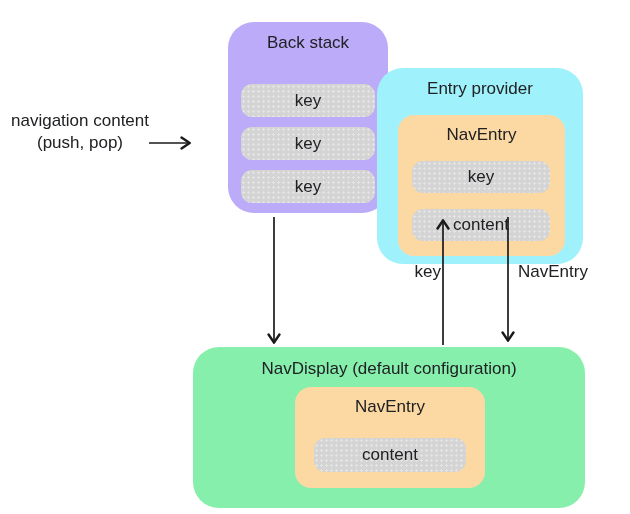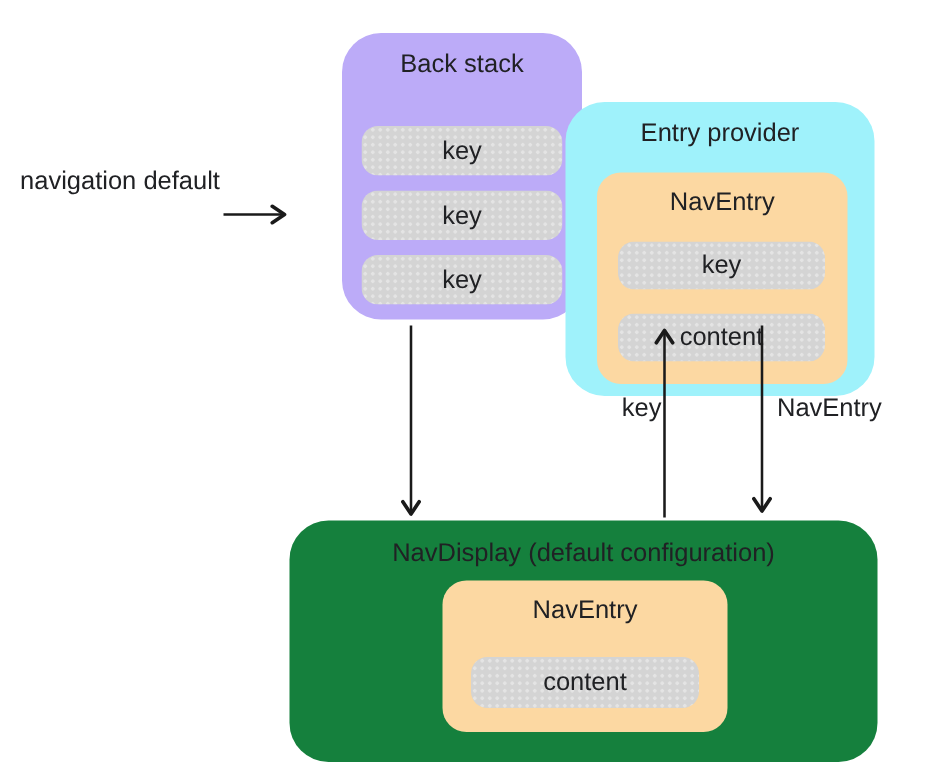--- a/index.html
+++ b/index.html
@@ -4,21 +4,21 @@
 <style>
   html,body{margin:0;padding:0;background:#ffffff;}
   .canvas{
     position:relative;width:630px;height:514px;background:#ffffff;
     font-family:"Liberation Sans",sans-serif;color:#202124;overflow:hidden;
   }
   .box{position:absolute;box-sizing:border-box;}
   .box-title{text-align:center;font-size:17px;line-height:20px;}
   .purple{left:193px;top:22px;width:160px;height:191px;background:#bcabf8;border-radius:26px;margin-left:35px;}
   .cyan{left:377px;top:20px;width:206px;height:196px;background:#9ff2fb;border-radius:26px;margin-top:48px;}
-  .pink{left:193px;top:347px;width:392px;height:161px;background:#15803d;border-radius:26px;}
+  .pink{left:193px;top:347px;width:392px;height:161px;background:#86efac;border-radius:26px;}
   .orange{position:absolute;background:#fcd8a2;border-radius:16px;box-sizing:border-box;}
   .orange.in-cyan{left:21px;top:47px;width:167px;height:141px;}
   .orange.in-pink{left:102px;top:40px;width:190px;height:101px;}
   .pill{
     position:absolute;border-radius:11px;
     background-color:#d4d4d4;
     background-image:radial-gradient(#e4e4e4 1px, rgba(0,0,0,0) 1.15px);
     background-size:5px 5px;
     display:flex;align-items:center;justify-content:center;
     font-size:17px;
@@ -39,21 +39,22 @@
   .edge-label.key{left:393px;top:261px;width:48px;text-align:right;}
   .edge-label.naventry{left:518px;top:261px;}
   svg.arrows{position:absolute;left:0;top:0;width:630px;height:514px;pointer-events:none;}
 </style>
 </head>
 <body>
 
 <div class="canvas">
 
   <div class="annotation">
-    <div>navigation default</div>
+    <div>navigation content</div>
+    <div>(push, pop)</div>
   </div>
 
   <div class="box purple pad-title">
     <div class="box-title">Back stack</div>
     <div class="pill bs-pill p0">key</div>
     <div class="pill bs-pill p1">key</div>
     <div class="pill bs-pill p2">key</div>
   </div>
 
   <div class="box cyan pad-title">

